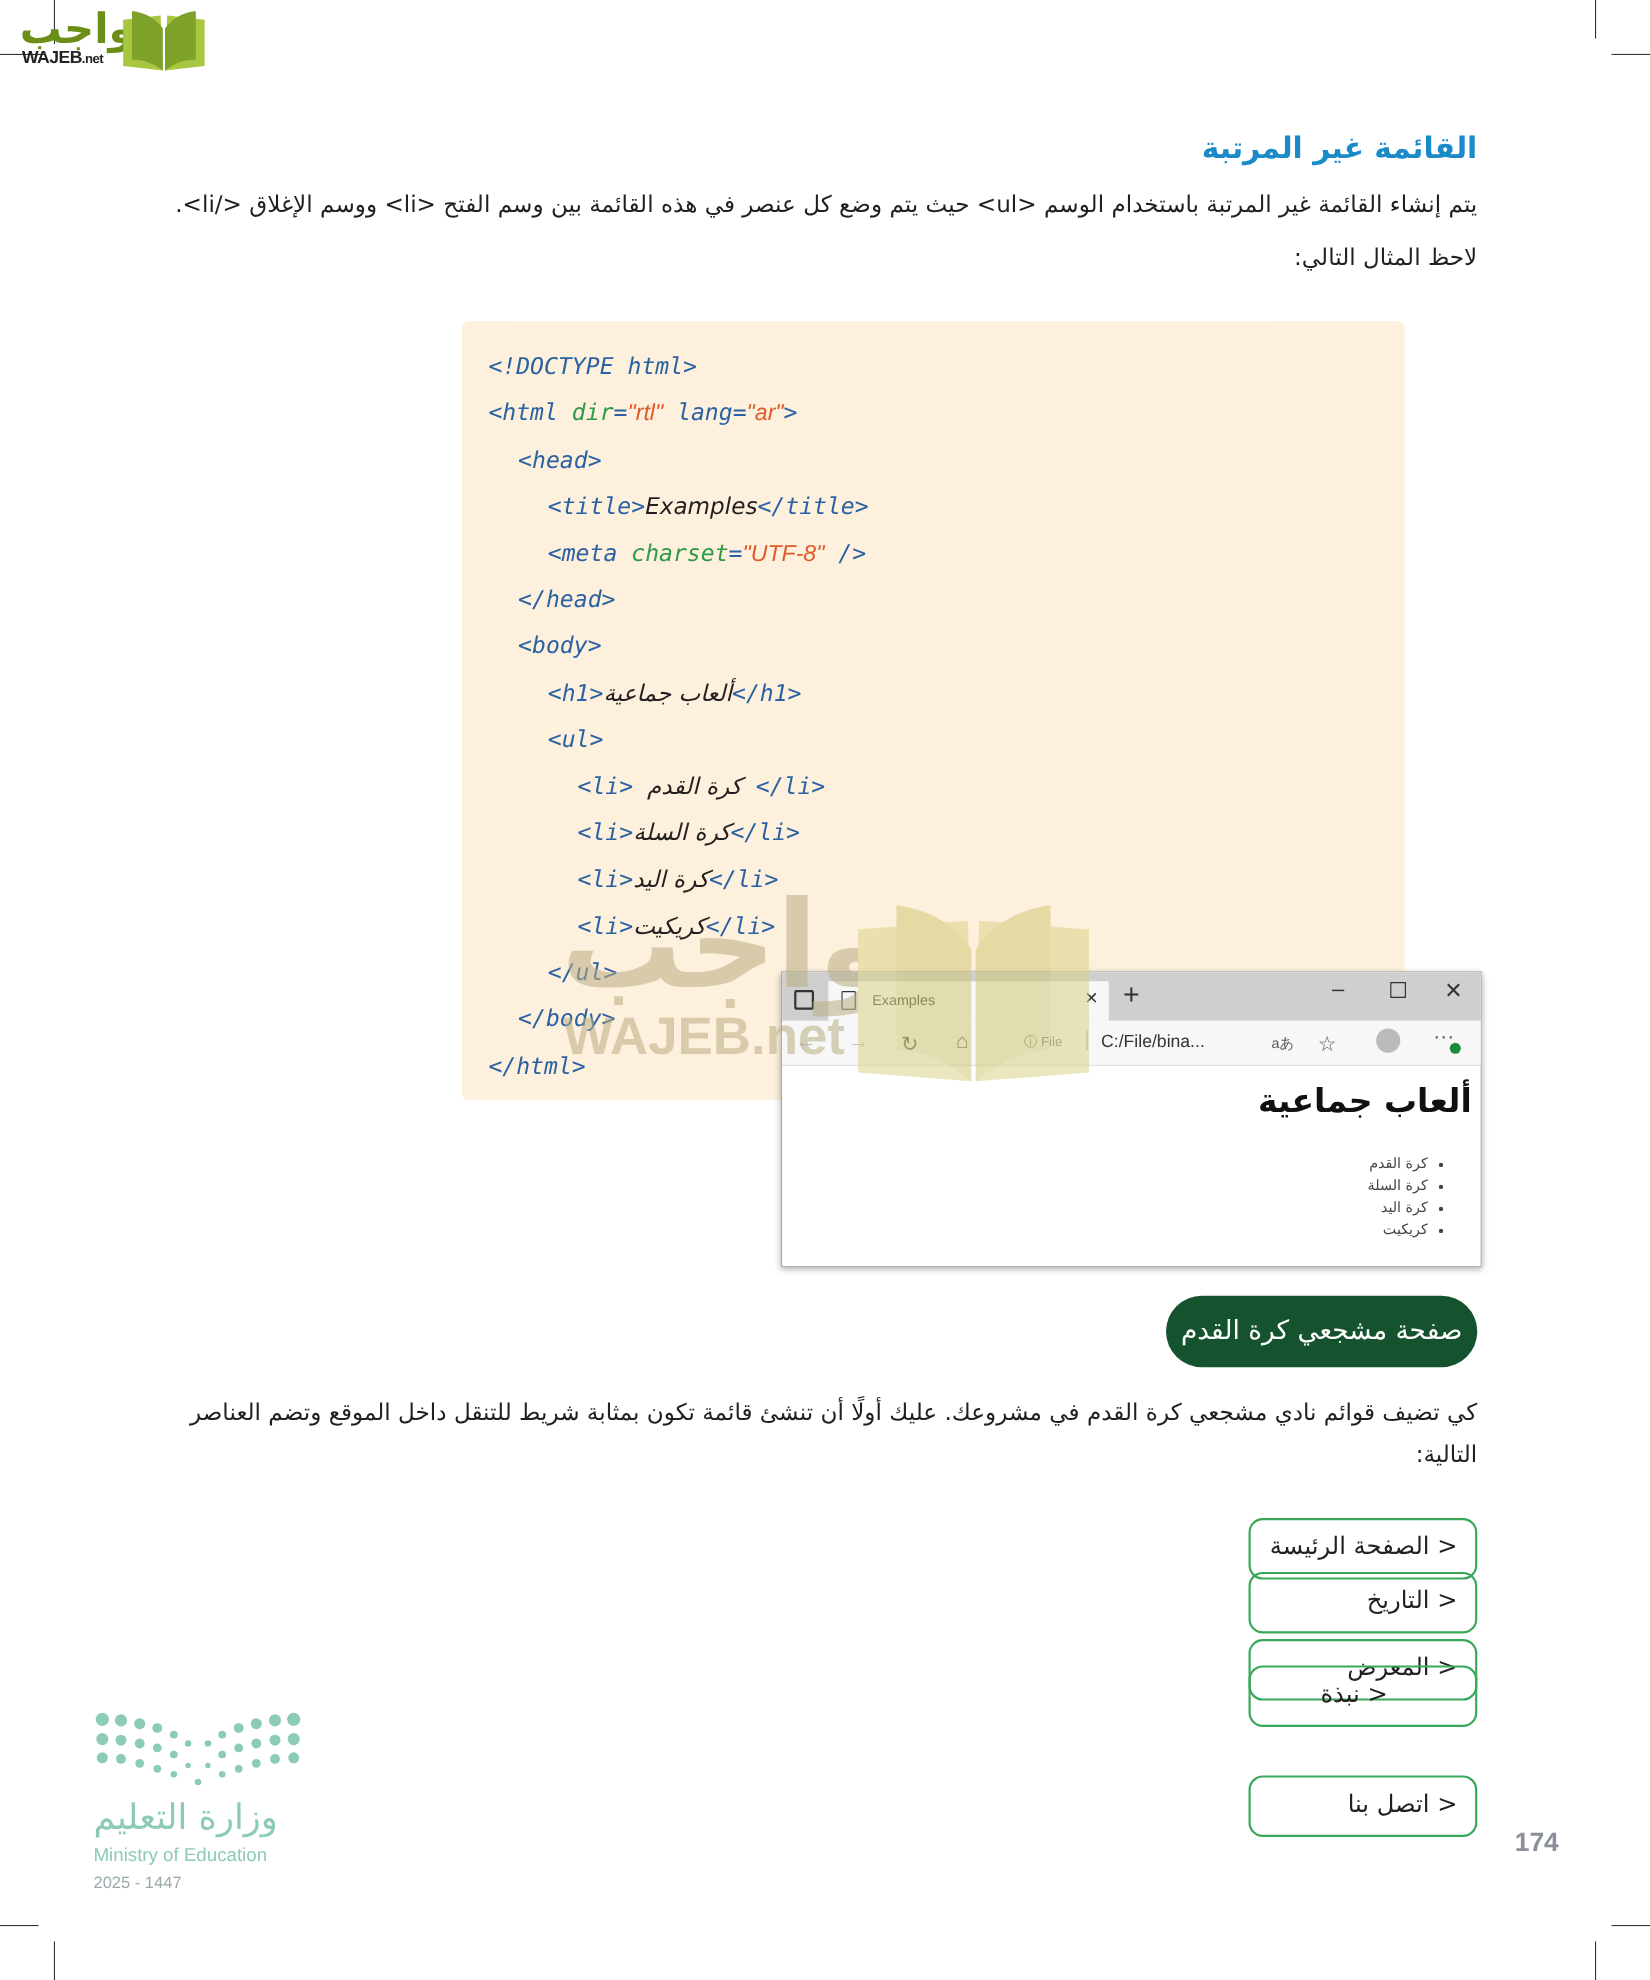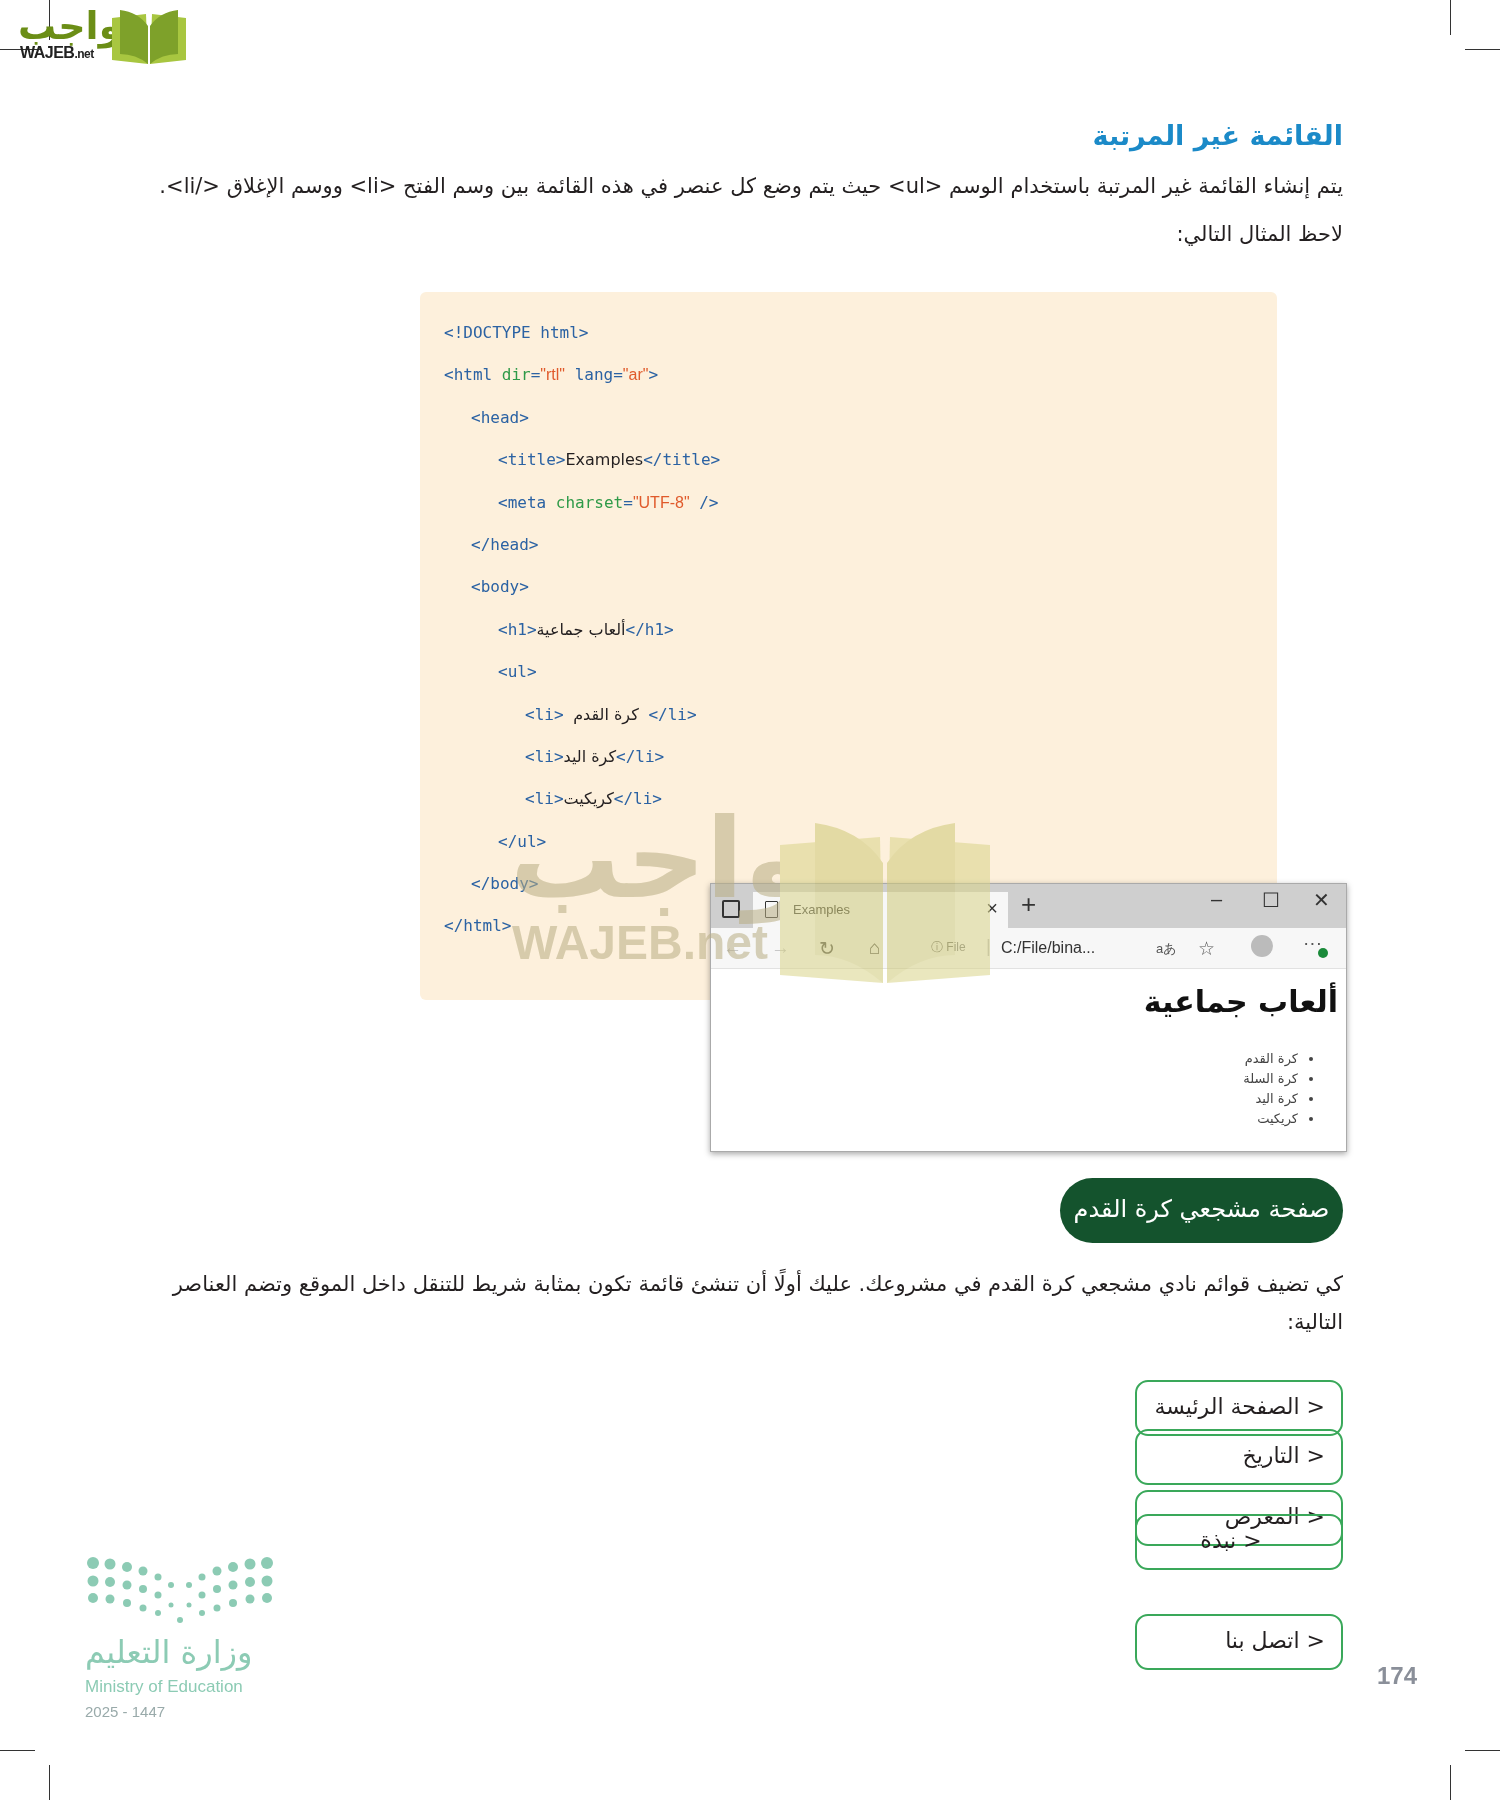--- a/index.html
+++ b/index.html
@@ -24,22 +24,22 @@
     right:157px; font-size:21px; color:#231f20; direction:rtl; white-space:nowrap;
   }
 
   
   .code-block {
     left:420px; top:292px; width:857px; height:708px;
     background:#fdf0dc; border-radius:6px;
   }
   .code-lines { position:absolute; left:24px; top:20px; }
   .code-line {
-    height:42.4px; line-height:42.4px; font-family:"DejaVu Sans Mono", monospace; font-size:16px;
-    color:#2b62a3; white-space:pre;
+    height:42.4px; line-height:42.4px; font-family:"DejaVu Sans Mono", monospace; font-size:21px;
+    color:#2b62a3; white-space:pre;font-style:italic;
   }
   .tk-attr { color:#2f9a48; }
   .tk-val { color:#e05a2b; font-family:"Liberation Sans", sans-serif; }
   .tk-text { color:#231f20; font-family:"DejaVu Sans", sans-serif; }
 
   
   .wm { left:500px; top:815px; width:500px; height:180px; opacity:0.55; pointer-events:none; }
   .wm-ar { position:absolute; left:10px; top:-20px; font-size:110px; font-weight:bold; color:#b9ae84; direction:rtl; }
   .wm-en { position:absolute; left:12px; top:100px; font-family:"Liberation Sans", sans-serif; font-weight:bold; font-size:48px; color:#b9ae84; }
   .wm-book { position:absolute; left:275px; top:0; width:220px; height:170px; }
@@ -122,20 +122,21 @@
       <div class="code-line" style="padding-left: 0px;"><span>&lt;!DOCTYPE html&gt;</span></div>
       <div class="code-line" style="padding-left: 0px;"><span>&lt;html </span><span class="tk-attr">dir</span><span>=</span><span class="tk-val">"rtl"</span><span> lang</span><span>=</span><span class="tk-val">"ar"</span><span>&gt;</span></div>
       <div class="code-line" style="padding-left: 27px;"><span>&lt;head&gt;</span></div>
       <div class="code-line" style="padding-left: 54px;"><span>&lt;title&gt;</span><span class="tk-text" dir="auto">Examples</span><span>&lt;/title&gt;</span></div>
       <div class="code-line" style="padding-left: 54px;"><span>&lt;meta </span><span class="tk-attr">charset</span><span>=</span><span class="tk-val">"UTF-8"</span><span> /&gt;</span></div>
       <div class="code-line" style="padding-left: 27px;"><span>&lt;/head&gt;</span></div>
       <div class="code-line" style="padding-left: 27px;"><span>&lt;body&gt;</span></div>
       <div class="code-line" style="padding-left: 54px;"><span>&lt;h1&gt;</span><span class="tk-text" dir="auto">ألعاب جماعية</span><span>&lt;/h1&gt;</span></div>
       <div class="code-line" style="padding-left: 54px;"><span>&lt;ul&gt;</span></div>
       <div class="code-line" style="padding-left: 81px;"><span>&lt;li&gt; </span><span class="tk-text" dir="auto">كرة القدم</span><span> &lt;/li&gt;</span></div>
+      <div class="code-line" style="padding-left: 81px;"><span>&lt;li&gt;</span><span class="tk-text" dir="auto">كرة السلة</span><span>&lt;/li&gt;</span></div>
       <div class="code-line" style="padding-left: 81px;"><span>&lt;li&gt;</span><span class="tk-text" dir="auto">كرة اليد</span><span>&lt;/li&gt;</span></div>
       <div class="code-line" style="padding-left: 81px;"><span>&lt;li&gt;</span><span class="tk-text" dir="auto">كريكيت</span><span>&lt;/li&gt;</span></div>
       <div class="code-line" style="padding-left: 54px;"><span>&lt;/ul&gt;</span></div>
       <div class="code-line" style="padding-left: 27px;"><span>&lt;/body&gt;</span></div>
       <div class="code-line" style="padding-left: 0px;"><span>&lt;/html&gt;</span></div>
     </div>
 </div>
 
 <div class="abs browser">
   <div class="tabbar">

